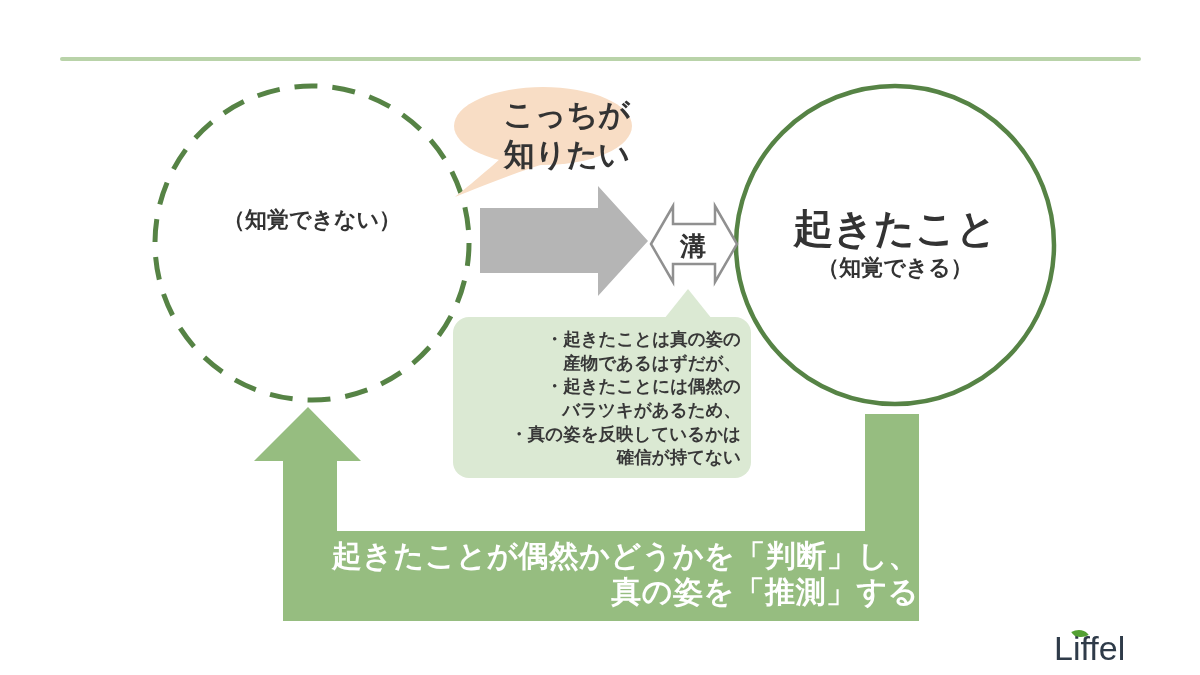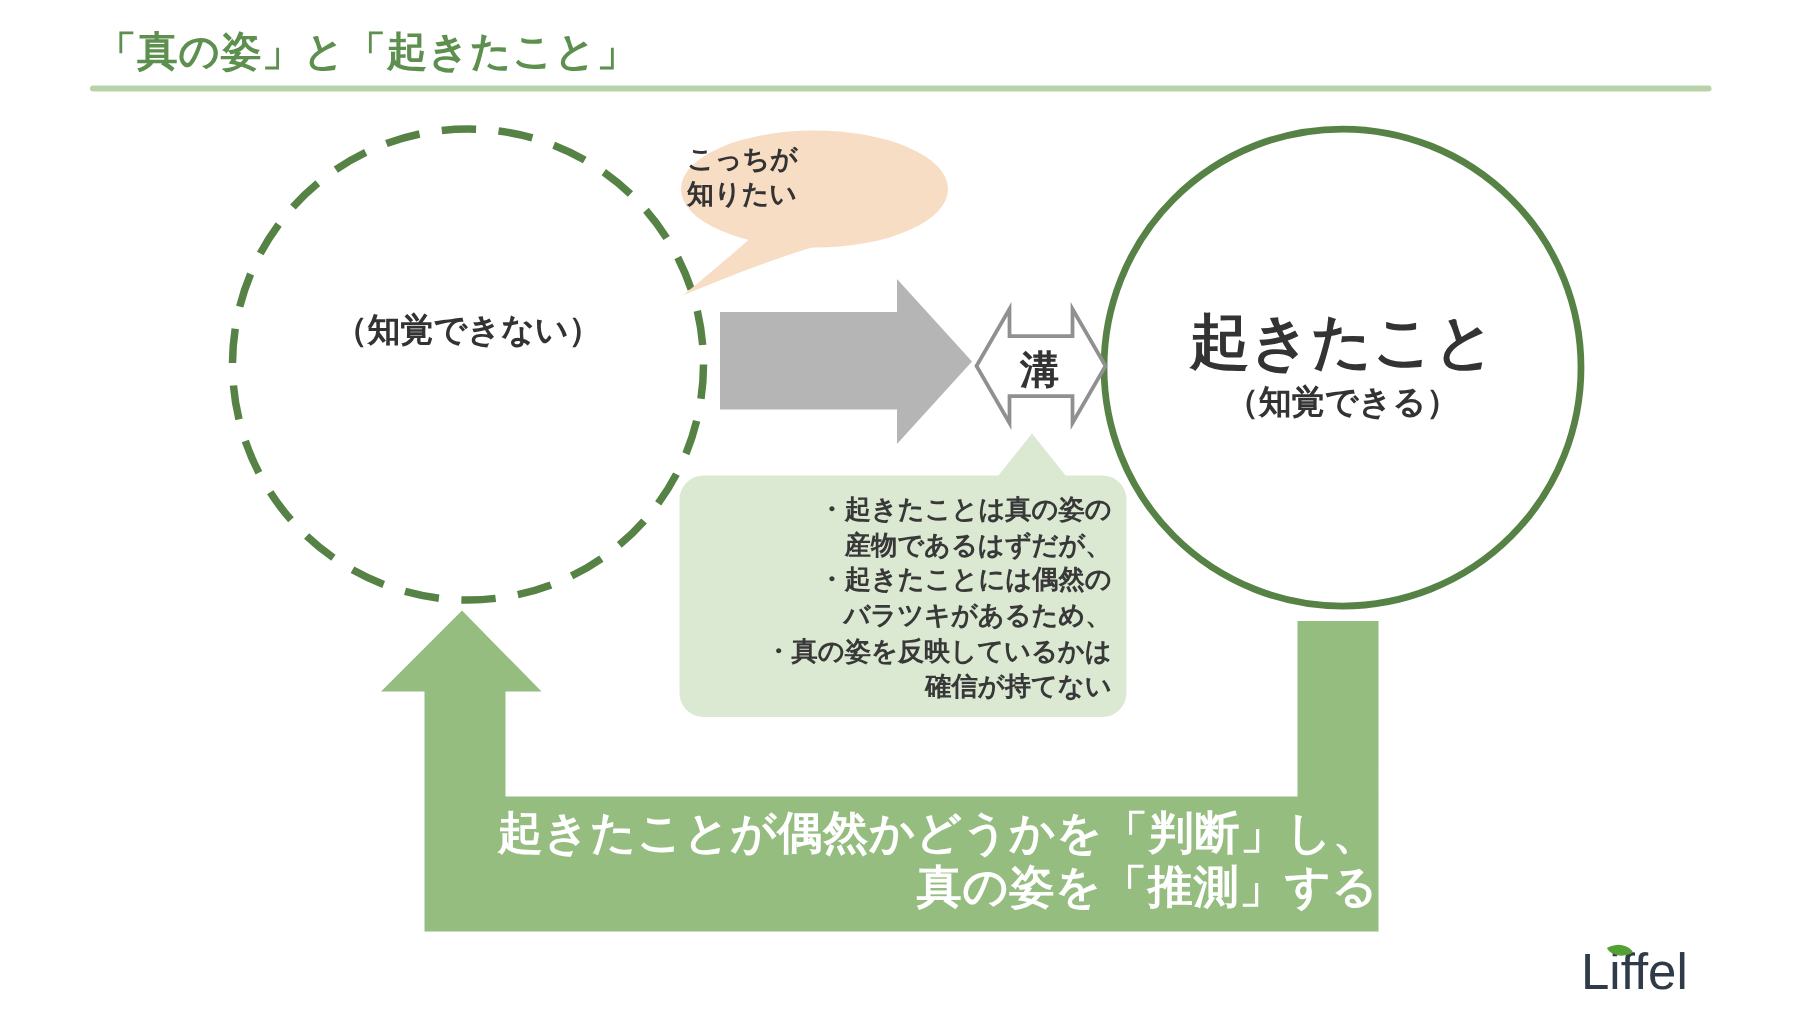--- a/index.html
+++ b/index.html
@@ -20,21 +20,21 @@
   svg.diagram { position:absolute; left:0; top:0; width:1200px; height:675px; }
 
   .circle-label { position:absolute; width:320px; text-align:center; color:#333; }
   .circle-label .main { font-size:40px; line-height:1.15; }
   .circle-label .sub  { font-size:22px; line-height:1.3; margin-top:3px; }
   .circle-label.left  { left:152px; top:203px; }
   .circle-label.right { left:735px; top:205px; }
 
   .bubble-text {
     position:absolute; left:458px; top:95px; width:172px;
-    text-align:left; font-size:18px; line-height:1.3;
+    text-align:right; font-size:31px; line-height:1.3;
     color:#333; white-space:pre-line;
   }
   .gap-label {
     position:absolute; left:668px; top:229px; width:50px;
     text-align:center; font-size:26px; color:#333;
   }
   .gap-box {
     position:absolute; left:453px; top:317px; width:298px; height:161px;
     background:#dbe9d3; border-radius:16px; box-sizing:border-box;
     padding:11px 10px 0 16px;
@@ -60,21 +60,20 @@
     position:absolute; left:19px; top:-1px; width:14px; height:11px;
     background:#53a033; border-radius:0 100% 0 100%;
     transform:rotate(-28deg);
   }
 </style>
 </head>
 <body>
 
 <div class="slide">
 
-  <div class="title">「真の姿」と「起きたこと」</div>
   <div class="title-underline"></div>
 
   <svg class="diagram" viewBox="0 0 1200 675">
 
     <circle cx="312" cy="243" r="157" fill="#ffffff" stroke="#568345" stroke-width="5" stroke-dasharray="23 15"></circle>
 
     <circle cx="895" cy="245" r="159" fill="#ffffff" stroke="#568345" stroke-width="4.5"></circle>
 
     <path d="M 510 150 C 488 170, 465 189, 455 197 C 482 186, 522 170, 548 163 Z" fill="#f8ddc5"></path>
     <ellipse cx="543" cy="126" rx="89" ry="39" fill="#f8ddc5"></ellipse>

